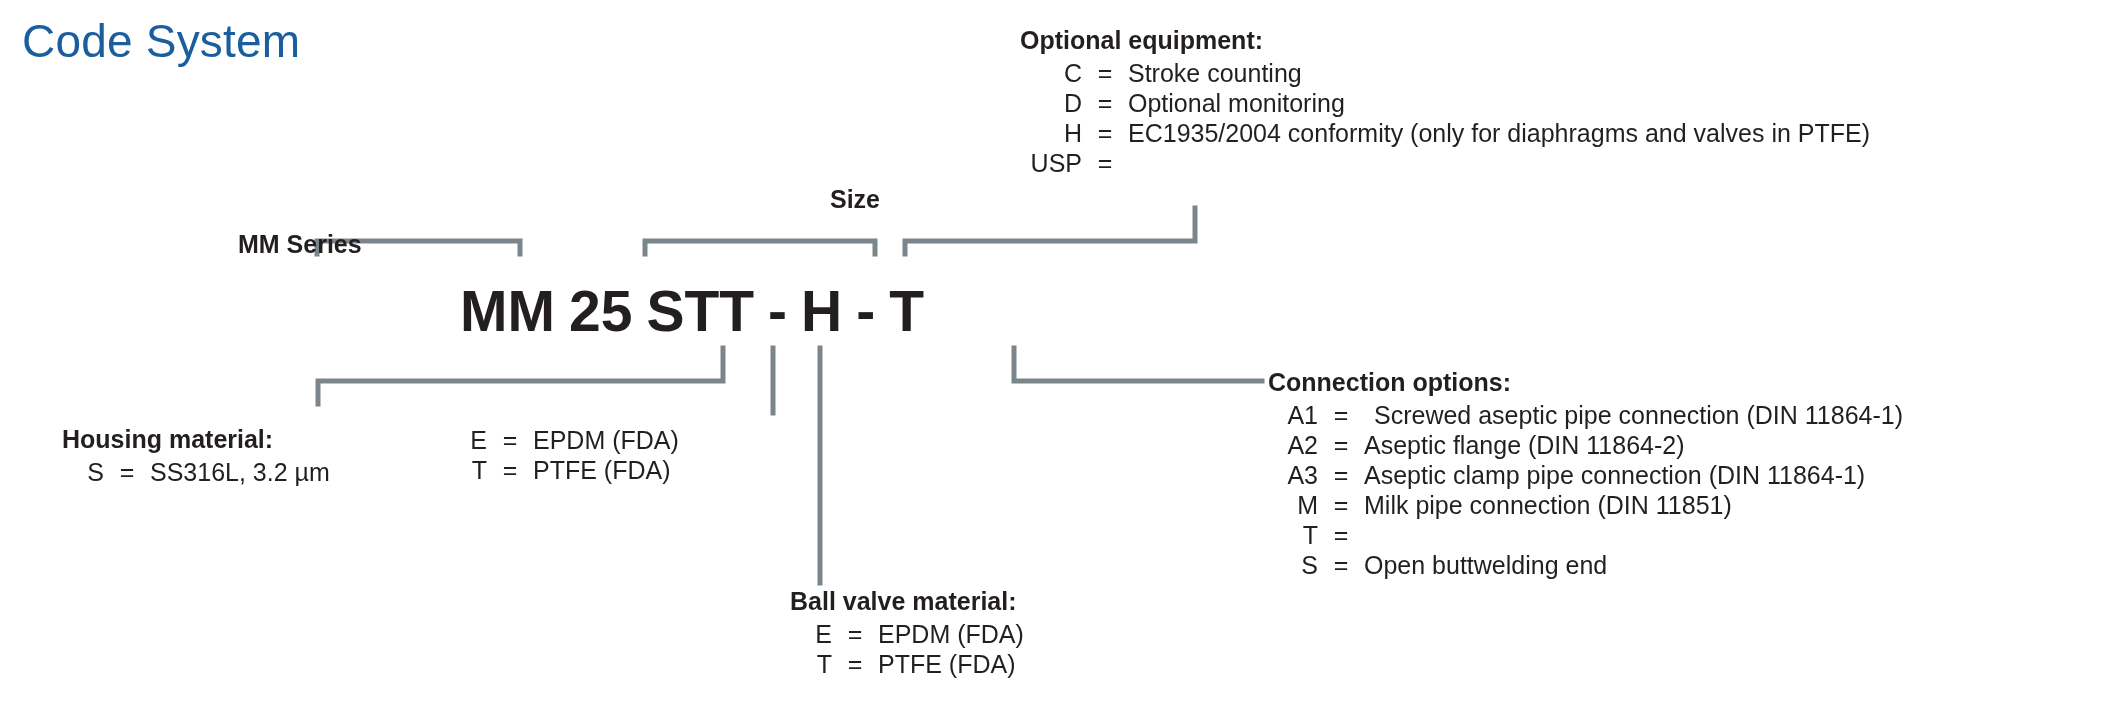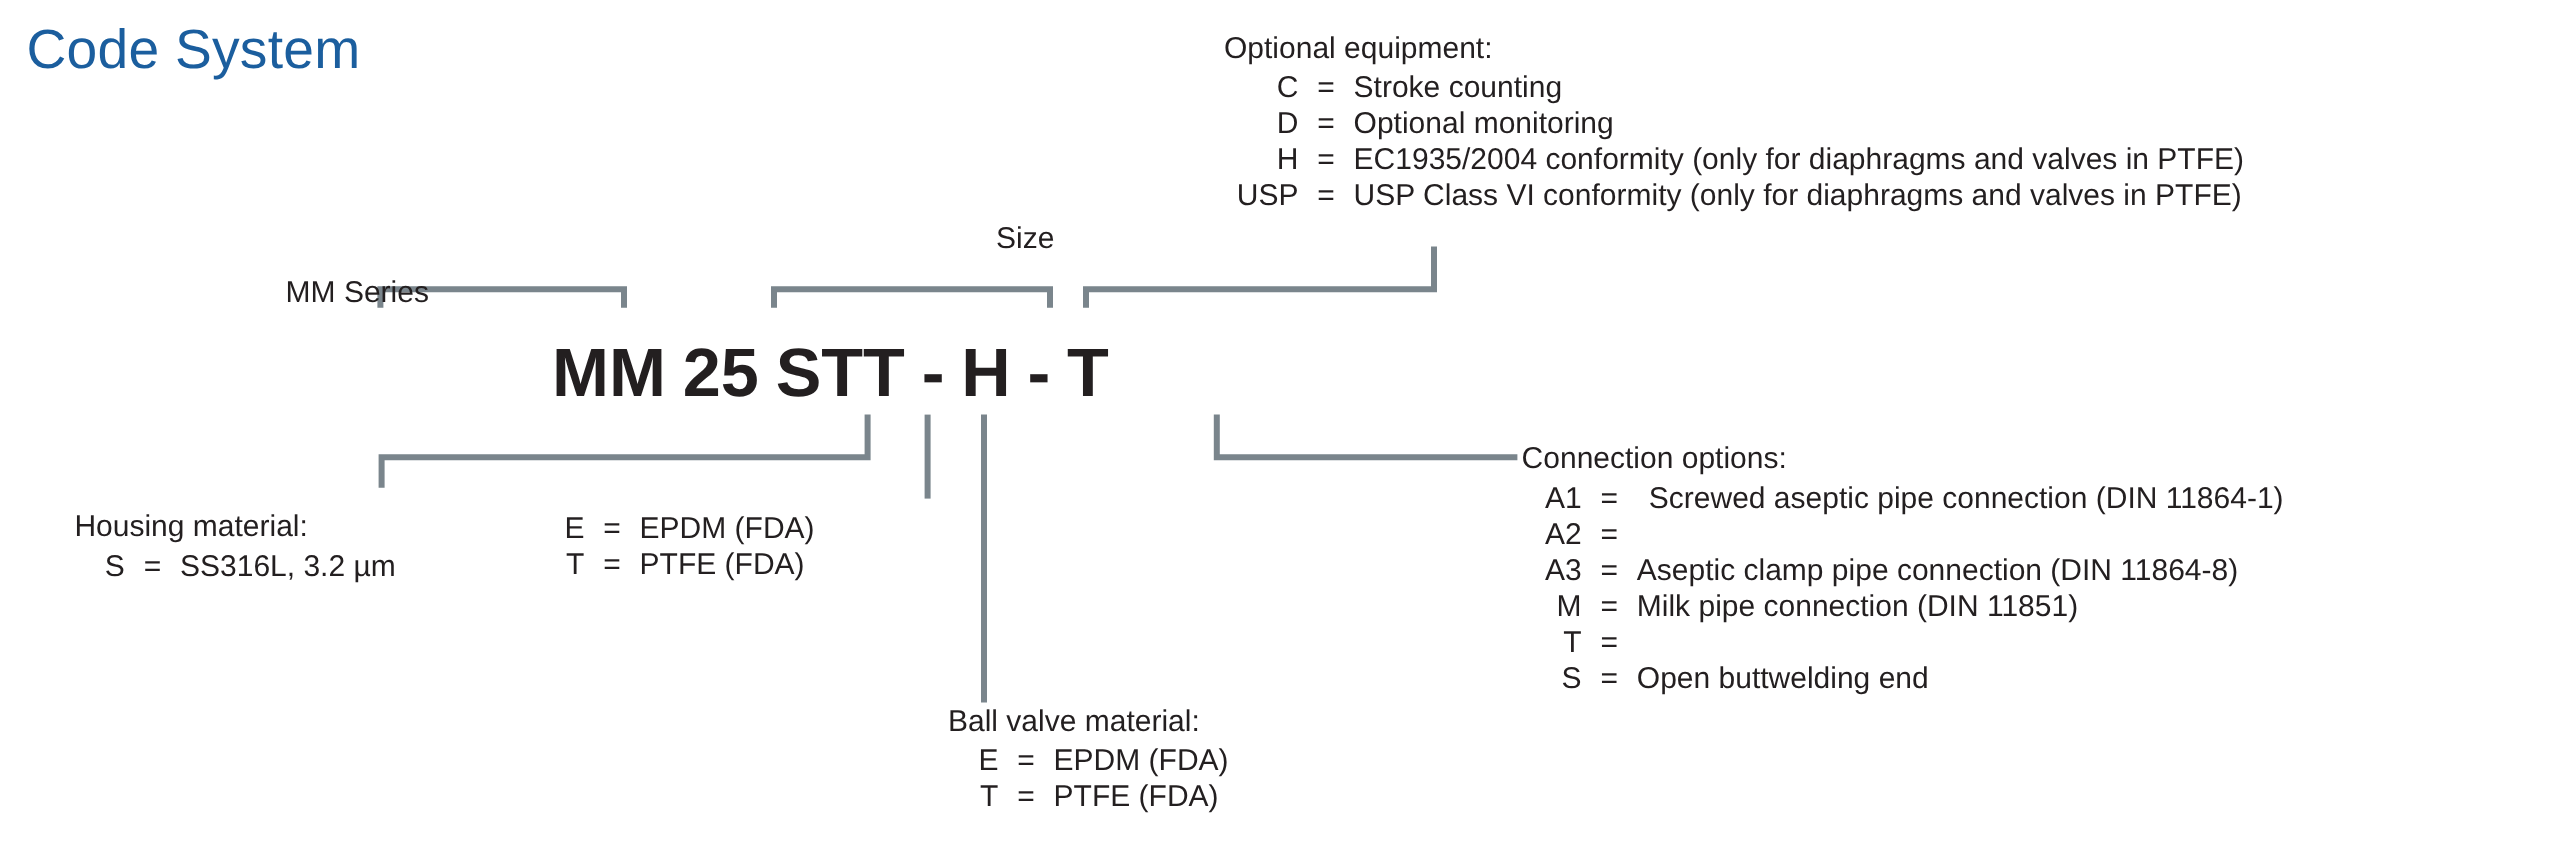--- a/index.html
+++ b/index.html
@@ -62,21 +62,21 @@
   }
   .legend .eq {
     width: 26px;
     text-align: center;
   }
   .legend .val {
     padding-left: 10px;
   }
   .legend .head {
     font-size: 25px;
-    font-weight: normal;
+    font-weight: bold;
     margin-bottom: 3px;
     white-space: nowrap;
   }
 
   
   svg.lines {
     position: absolute;
     left: 0; top: 0;
     width: 2128px;
     height: 714px;
@@ -130,21 +130,20 @@
       <div class="val">Optional monitoring</div>
     </div>
     <div class="row">
       <div class="key" style="width:62px">H</div>
       <div class="eq">=</div>
       <div class="val">EC1935/2004 conformity (only for diaphragms and valves in PTFE)</div>
     </div>
     <div class="row">
       <div class="key" style="width:62px">USP</div>
       <div class="eq">=</div>
-      <div class="val">USP Class VI conformity (only for diaphragms and valves in PTFE)</div>
     </div>
   </div>
 
   <div class="code-string">
     <span>MM</span><span class="cs-gap-sm"></span><span>25</span><span class="cs-gap-sm"></span><span>STT</span><span class="cs-gap-sm"></span><span>-</span><span class="cs-gap-sm"></span><span>H</span><span class="cs-gap-sm"></span><span>-</span><span class="cs-gap-sm"></span><span>T</span>
   </div>
 
   <div class="legend" style="left:62px; top:425px;">
     <div class="head">Housing material:</div>
     <div class="row">
@@ -184,25 +183,26 @@
   <div class="legend" style="left:1268px; top:368px;">
     <div class="head">Connection options:</div>
     <div class="row">
       <div class="key" style="width:50px">A1</div>
       <div class="eq">=</div>
       <div class="val" style="padding-left:20px">Screwed aseptic pipe connection (DIN 11864-1)</div>
     </div>
     <div class="row">
       <div class="key" style="width:50px">A2</div>
       <div class="eq">=</div>
+      <div class="val">Aseptic flange (DIN 11864-2)</div>
     </div>
     <div class="row">
       <div class="key" style="width:50px">A3</div>
       <div class="eq">=</div>
-      <div class="val">Aseptic clamp pipe connection (DIN 11864-8)</div>
+      <div class="val">Aseptic clamp pipe connection (DIN 11864-1)</div>
     </div>
     <div class="row">
       <div class="key" style="width:50px">M</div>
       <div class="eq">=</div>
       <div class="val">Milk pipe connection (DIN 11851)</div>
     </div>
     <div class="row">
       <div class="key" style="width:50px">T</div>
       <div class="eq">=</div>
     </div>

